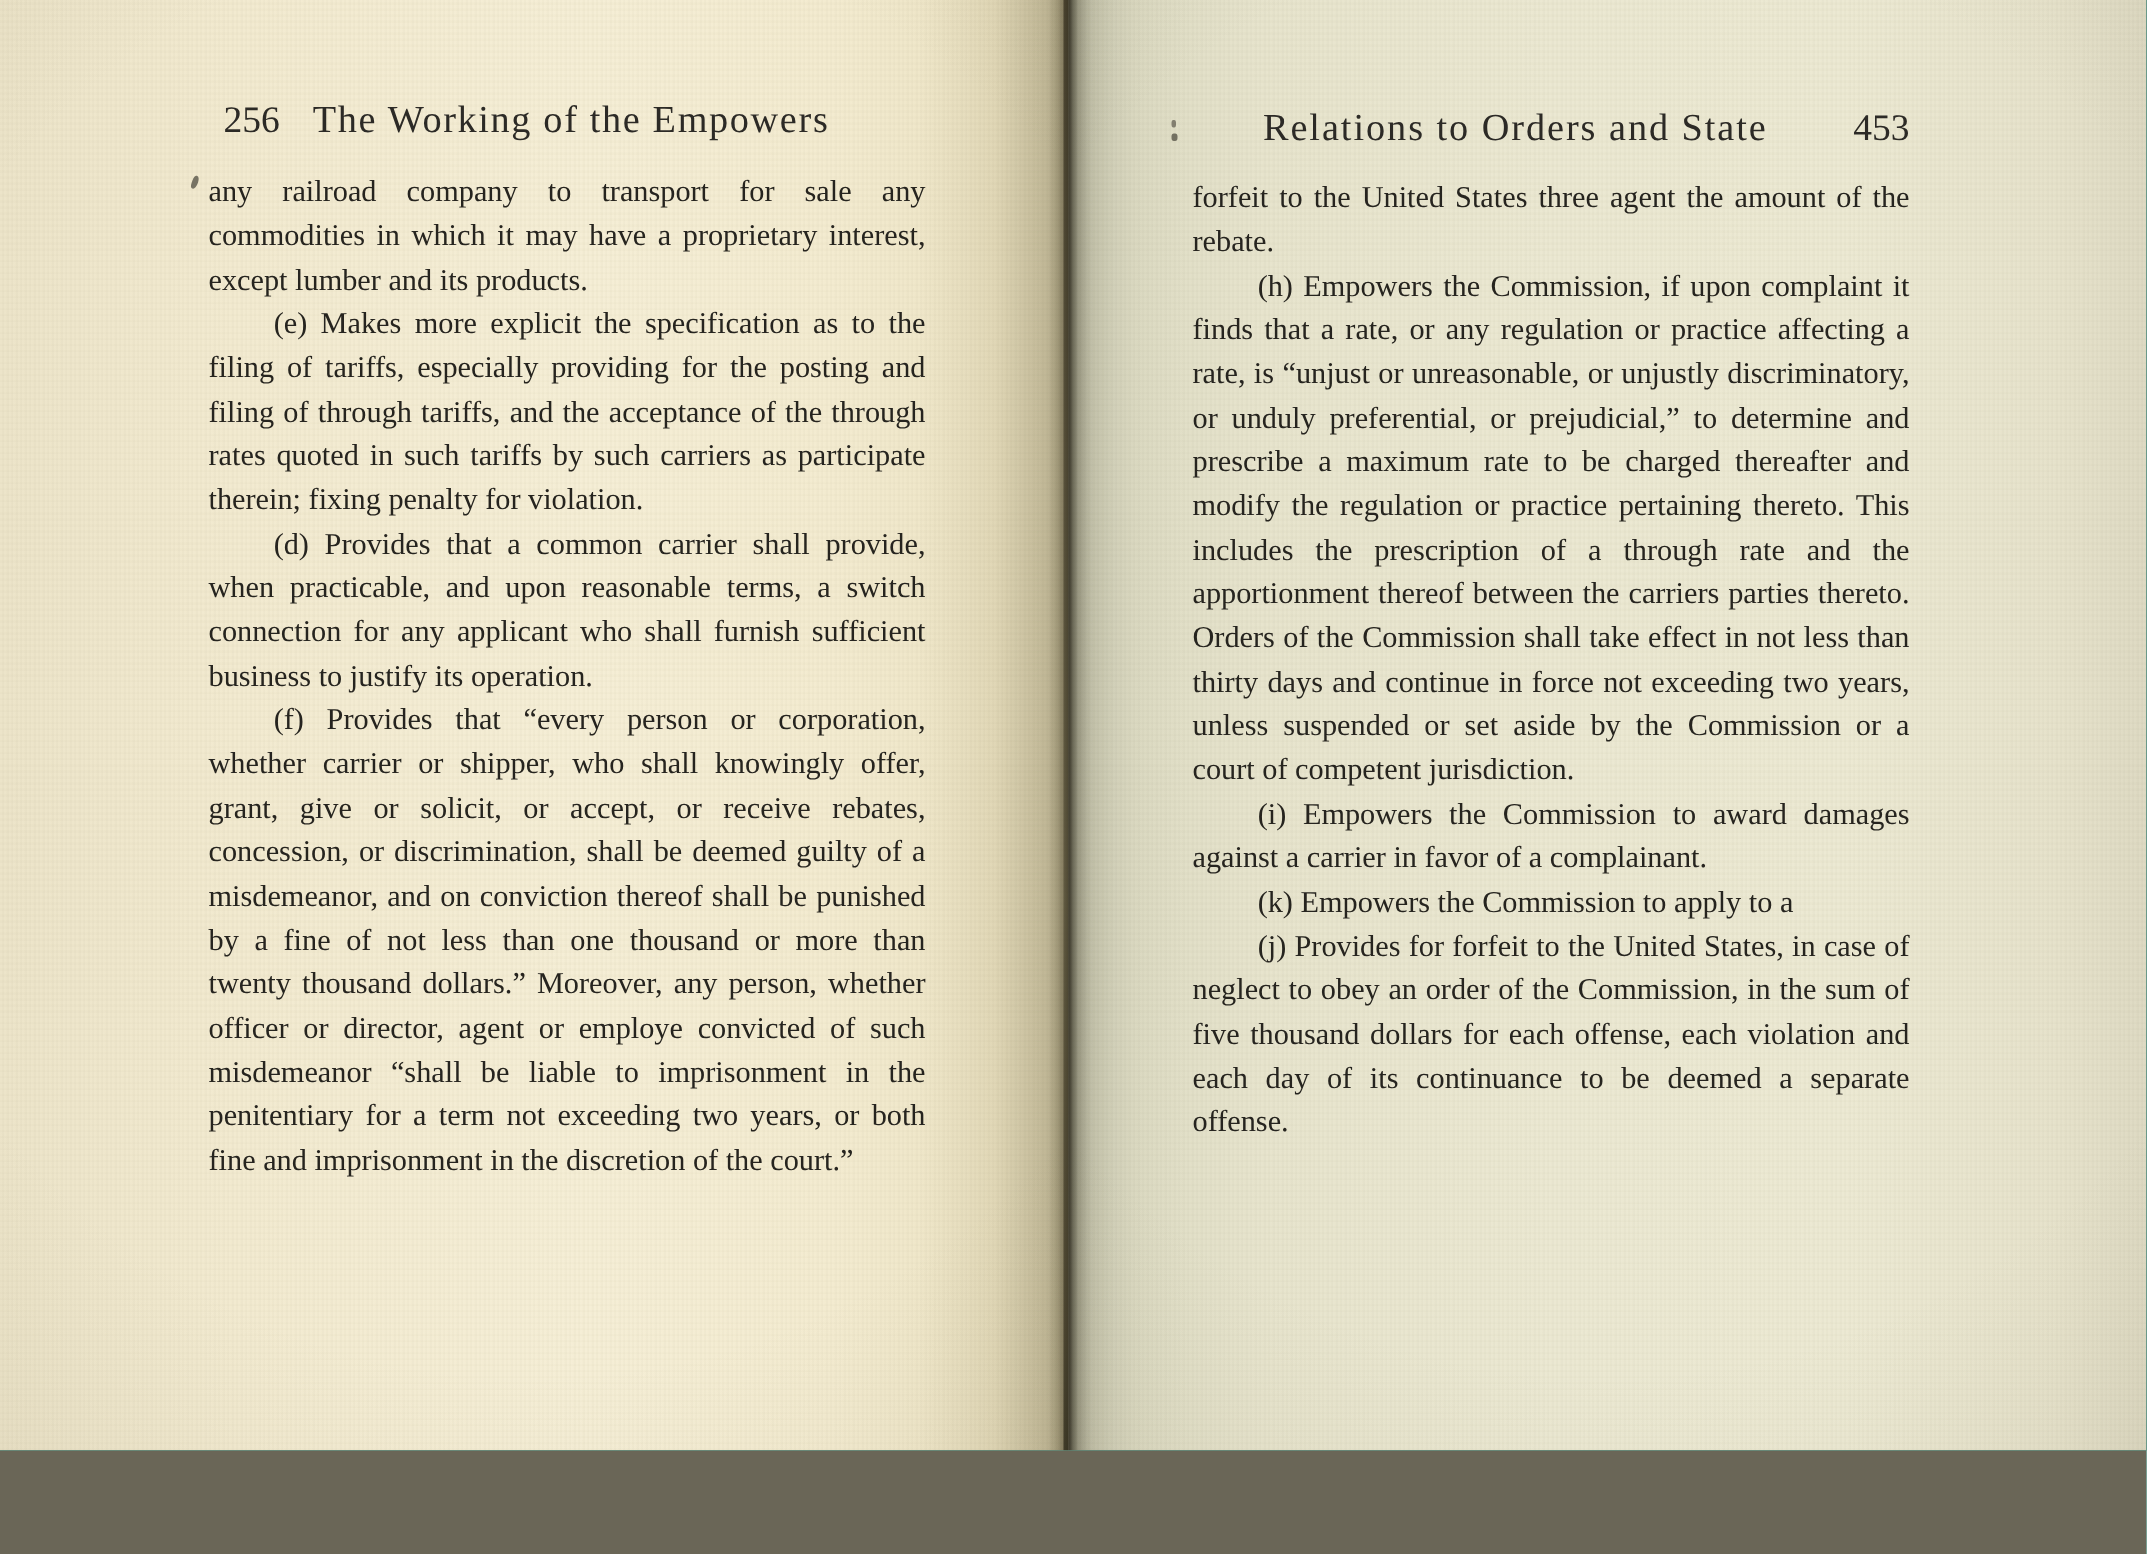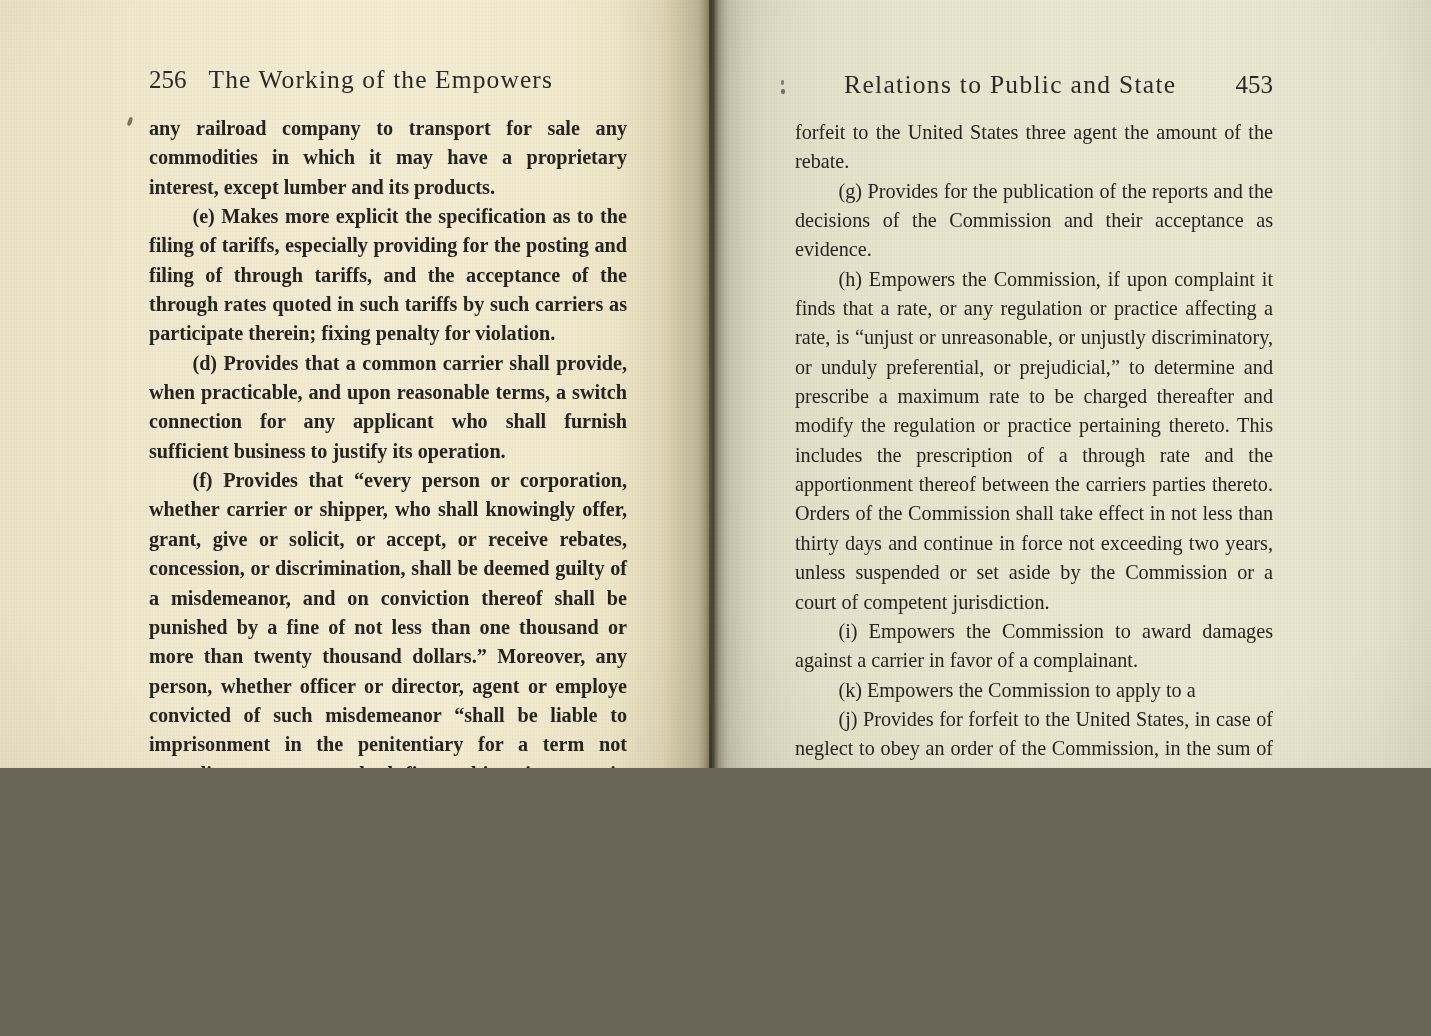--- a/index.html
+++ b/index.html
@@ -5,21 +5,21 @@
 <style>
   html, body {
     margin: 0;
     padding: 0;
     background: #6a6657;
   }
 
   #scan {
     position: relative;
     width: 1431px;
-    height: 768px;
+    height: 967px;
     overflow: hidden;
     font-family: "Liberation Serif", "DejaVu Serif", serif;
     background: #14b8a6;
   }
 
   
   .page {
     position: absolute;
     top: 0;
     bottom: 0;
@@ -149,21 +149,21 @@
   .column {
     position: absolute;
     width: 478px;
     color: #26241f;
     font-size: 20.2px;
     line-height: 29.35px;
     text-align: justify;
     text-justify: inter-word;
     hyphens: none;
   }
-  #col-left  { left: 149px; top: 114px; font-weight: bold; }
+  #col-left  { left: 139px; top: 114px; }
   #col-right { left: 795px; top: 118px; }
 
   .column p {
     margin: 0;
     text-indent: 0;
   }
   .column p.indent { text-indent: 2.15em; }
 
   
   .speck {
@@ -225,27 +225,26 @@
   </div>
 
   <div class="column" id="col-left">
     <p>any railroad company to transport for sale any commodities in which it may have a proprietary interest, except lumber and its products.</p>
     <p class="indent">(e) Makes more explicit the specification as to the filing of tariffs, especially providing for the posting and filing of through tariffs, and the acceptance of the through rates quoted in such tariffs by such carriers as participate therein; fixing penalty for violation.</p>
     <p class="indent">(d) Provides that a common carrier shall provide, when practicable, and upon reasonable terms, a switch connection for any applicant who shall furnish sufficient business to justify its operation.</p>
     <p class="indent">(f) Provides that “every person or corporation, whether carrier or shipper, who shall knowingly offer, grant, give or solicit, or accept, or receive rebates, concession, or discrimination, shall be deemed guilty of a misdemeanor, and on conviction thereof shall be punished by a fine of not less than one thousand or more than twenty thousand dollars.” Moreover, any person, whether officer or director, agent or employe convicted of such misdemeanor “shall be liable to imprisonment in the penitentiary for a term not exceeding two years, or both fine and imprisonment in the discretion of the court.”</p>
   </div>
 
   <div class="running-head" id="head-right">
-    <span class="title">Relations to Public and State</span>
+    <span class="title">Relations to Orders and State</span>
     <span class="folio">453</span>
   </div>
 
   <div class="column" id="col-right">
     <p>forfeit to the United States three agent the amount of the rebate.</p>
-    <p class="indent">(g) Provides for the publication of the reports and the decisions of the Commission and their acceptance as evidence.</p>
     <p class="indent">(h) Empowers the Commission, if upon complaint it finds that a rate, or any regulation or practice affecting a rate, is “unjust or unreasonable, or unjustly discriminatory, or unduly preferential, or prejudicial,” to determine and prescribe a maximum rate to be charged thereafter and modify the regulation or practice pertaining thereto. This includes the prescription of a through rate and the apportionment thereof between the carriers parties thereto. Orders of the Commission shall take effect in not less than thirty days and continue in force not exceeding two years, unless suspended or set aside by the Commission or a court of competent jurisdiction.</p>
     <p class="indent">(i) Empowers the Commission to award damages against a carrier in favor of a complainant.</p>
     <p class="indent">(k) Empowers the Commission to apply to a</p>
     <p class="indent">(j) Provides for forfeit to the United States, in case of neglect to obey an order of the Commission, in the sum of five thousand dollars for each offense, each violation and each day of its continuance to be deemed a separate offense.</p>
   </div>
 
   <div class="speck" id="speck-margin-left"></div>
   <div class="speck" id="speck-head-right-a"></div>
   <div class="speck" id="speck-head-right-b"></div>
 

